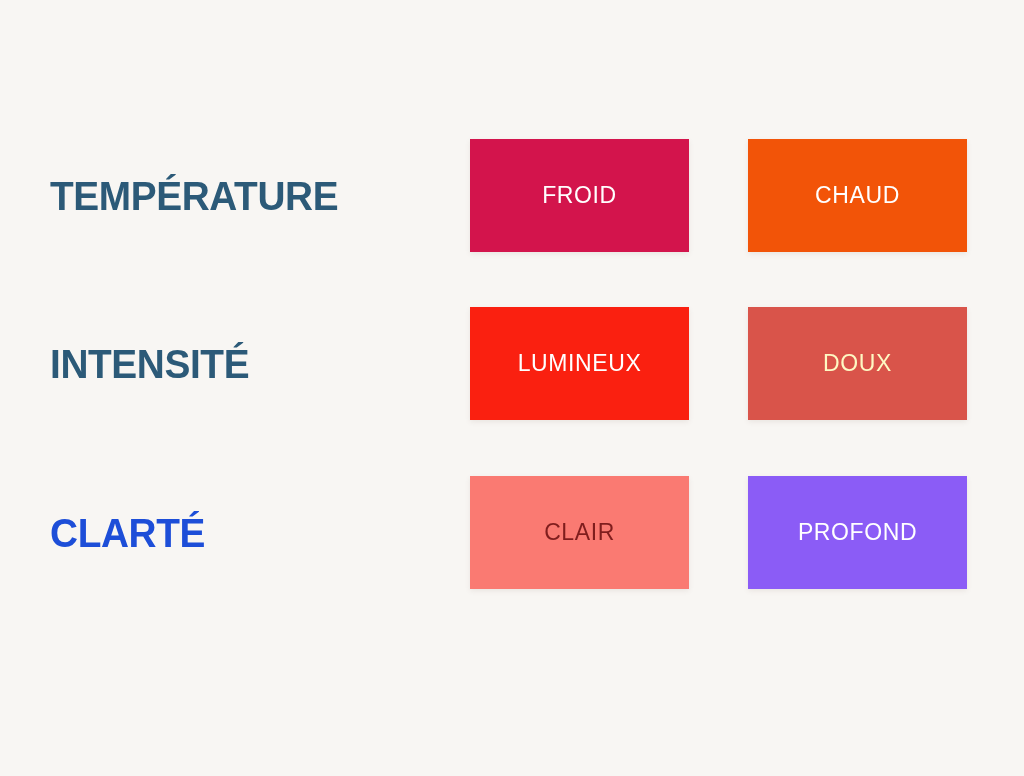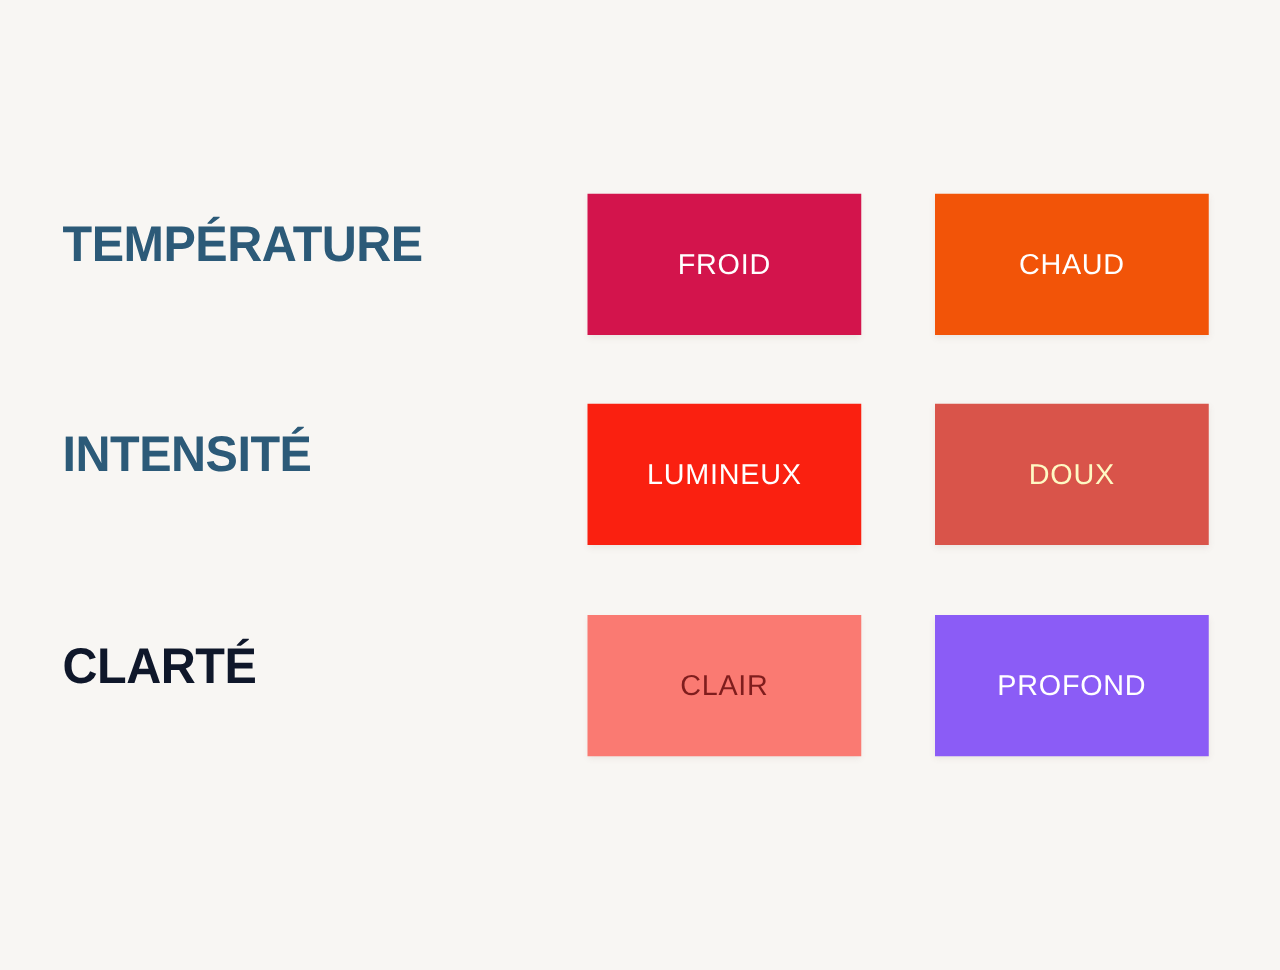--- a/index.html
+++ b/index.html
@@ -52,21 +52,21 @@
   }
   .row-label .lbl-text {
     display: block;
     transform: scaleX(0.97);
     transform-origin: left center;
   }
 
   
   .swatch {
     position: absolute;
-    top: 16px;
+    top: 0;
     width: 219px;
     height: 113px;
     display: flex;
     align-items: center;
     justify-content: center;
     box-shadow: 0 2px 5px rgba(120, 90, 80, 0.10);
   }
   .col-0 { left: 470px; }
   .col-1 { left: 748px; }
 
@@ -104,21 +104,21 @@
     </div>
     <div class="swatch col-0" style="background-color: rgb(250, 32, 16);">
       <span class="swatch-label" style="color: #ffffff;">LUMINEUX</span>
     </div>
     <div class="swatch col-1" style="background-color: rgb(217, 84, 74);">
       <span class="swatch-label" style="color: #fef9c3;">DOUX</span>
     </div>
   </div>
 
   <div class="row row-2">
-    <div class="row-label" style="color: #0f172a;">
+    <div class="row-label" style="color: #1d4ed8;">
       <span class="lbl-text">CLARTÉ</span>
     </div>
     <div class="swatch col-0" style="background-color: rgb(250, 122, 114);">
       <span class="swatch-label" style="color: #7f1d1d;">CLAIR</span>
     </div>
     <div class="swatch col-1" style="background-color: #8b5cf6;">
       <span class="swatch-label" style="color: rgb(255, 255, 255);">PROFOND</span>
     </div>
   </div>
 

